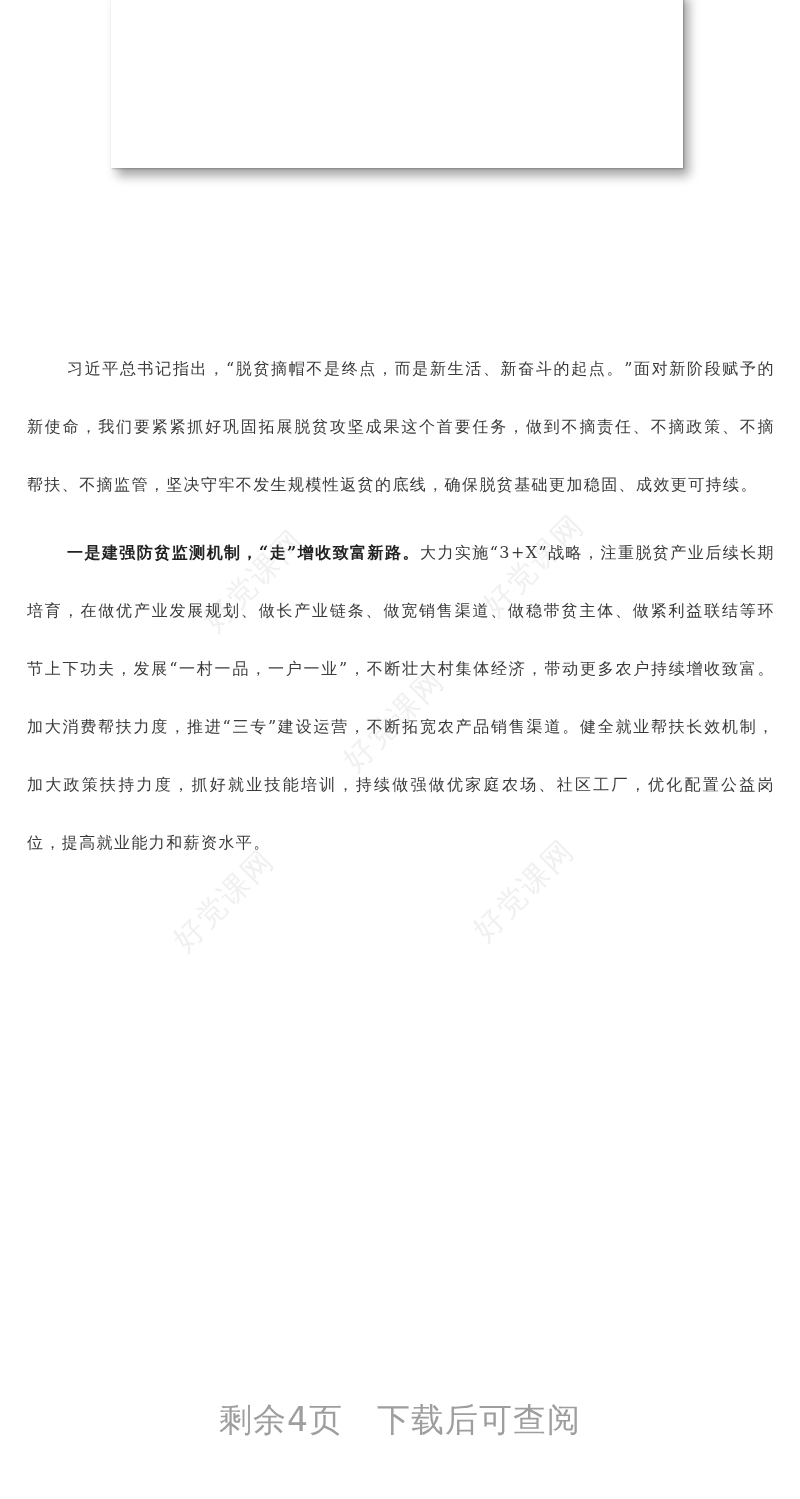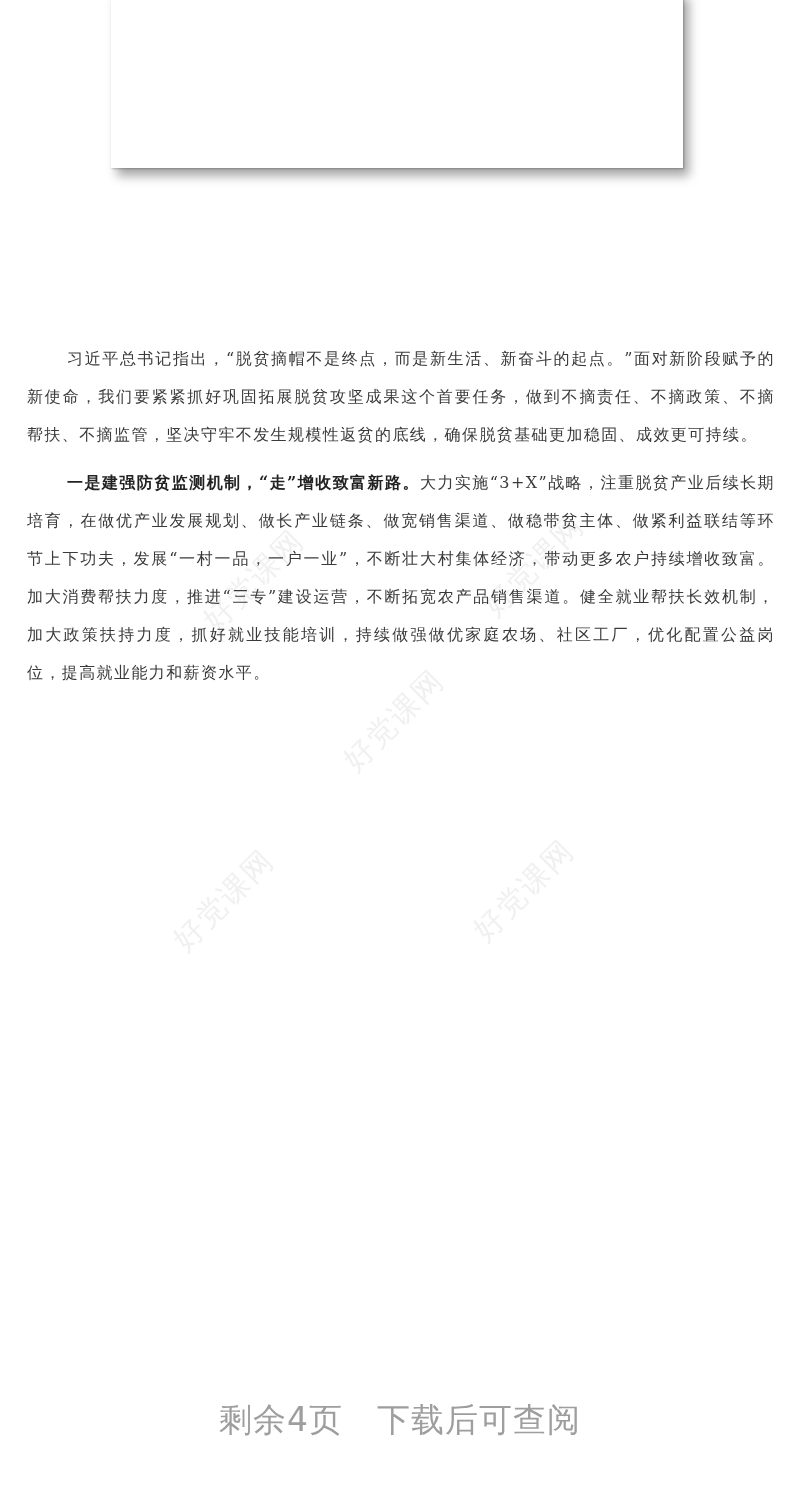--- a/index.html
+++ b/index.html
@@ -26,21 +26,21 @@
     }
     .content {
       position: absolute;
       left: 27px;
       top: 340px;
       width: 748px;
     }
     .para {
       margin: 0 0 10px 0;
       font-size: 16px;
-      line-height: 38px;
+      line-height: 58px;
       letter-spacing: 1.4px;
       text-indent: 2.5em;
       text-align: justify;
       color: #3a3a3a;
     }
     .para .lead {
       font-weight: bold;
       color: #222222;
     }
     .watermark {

